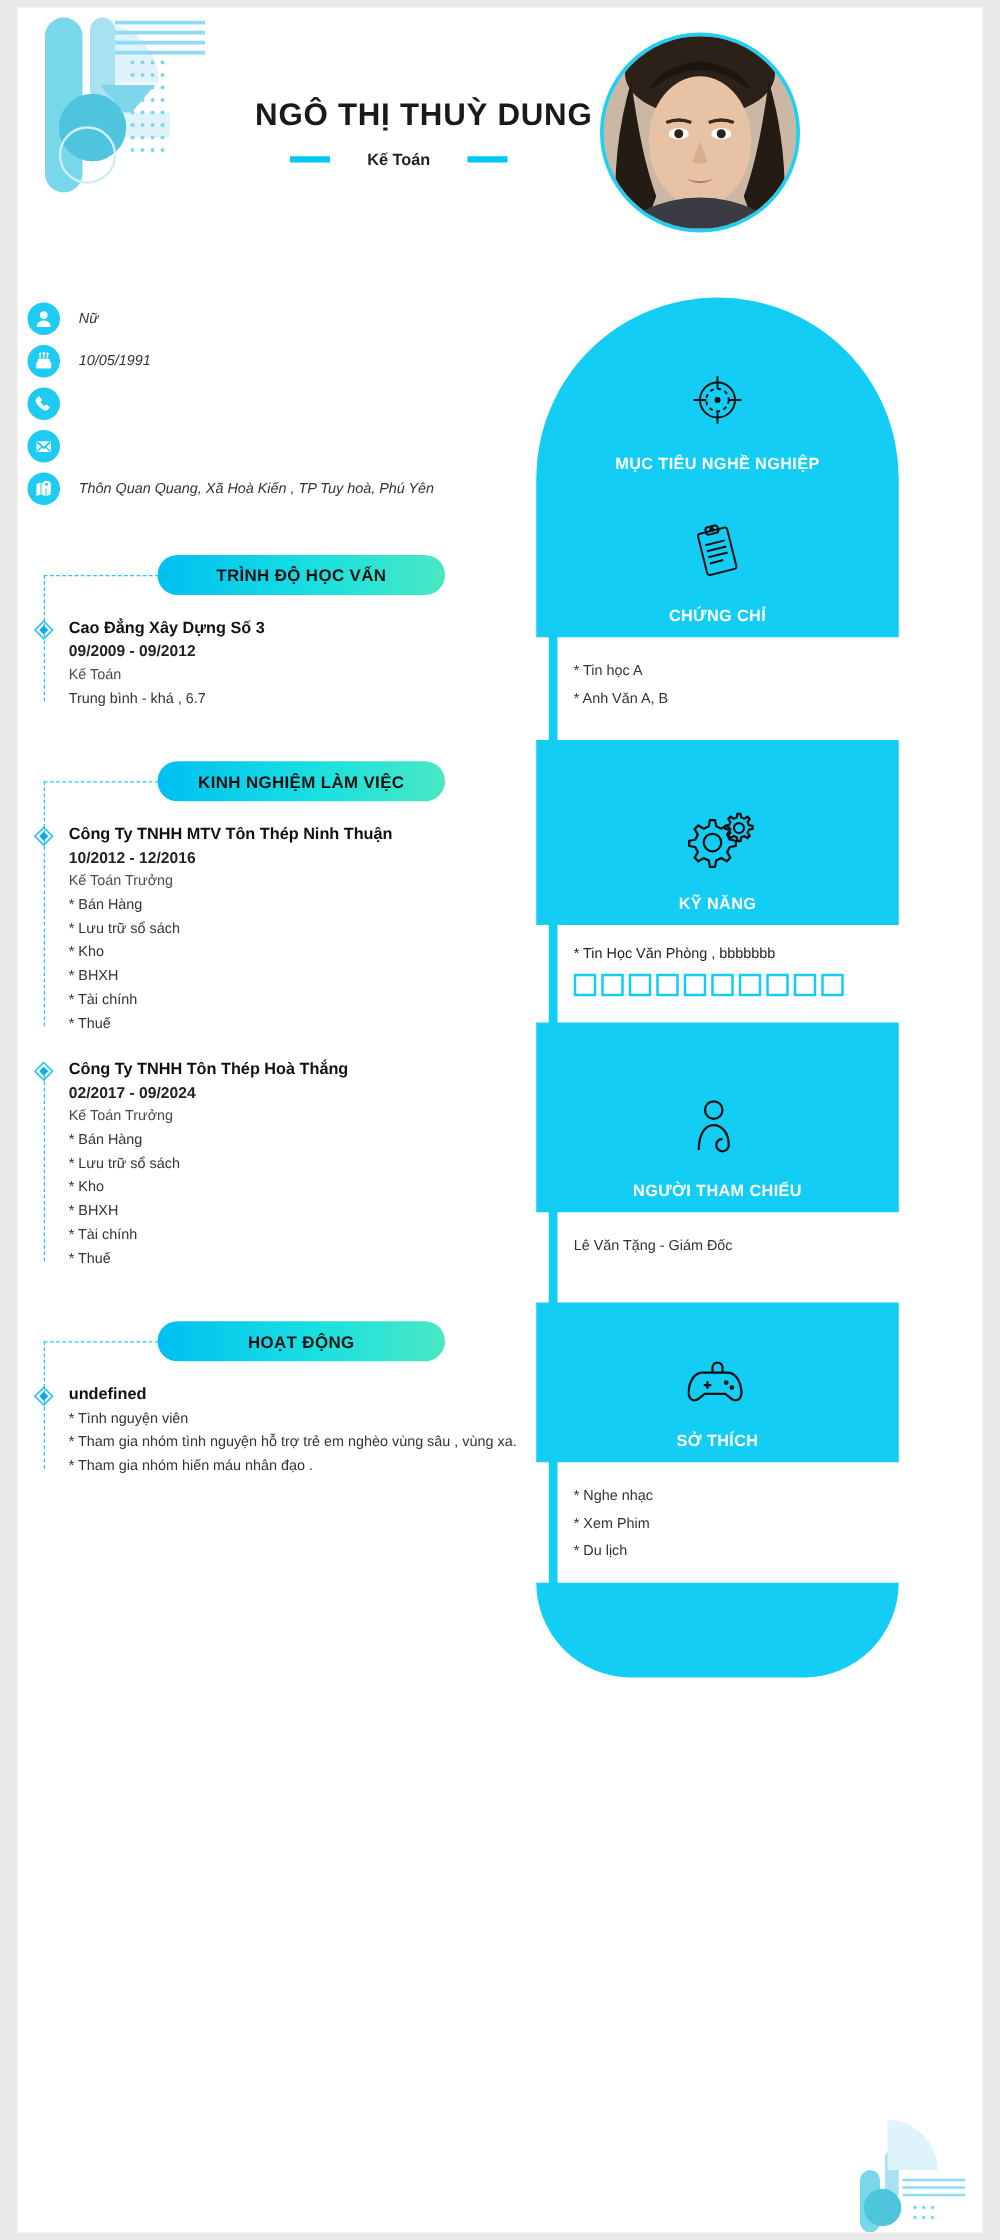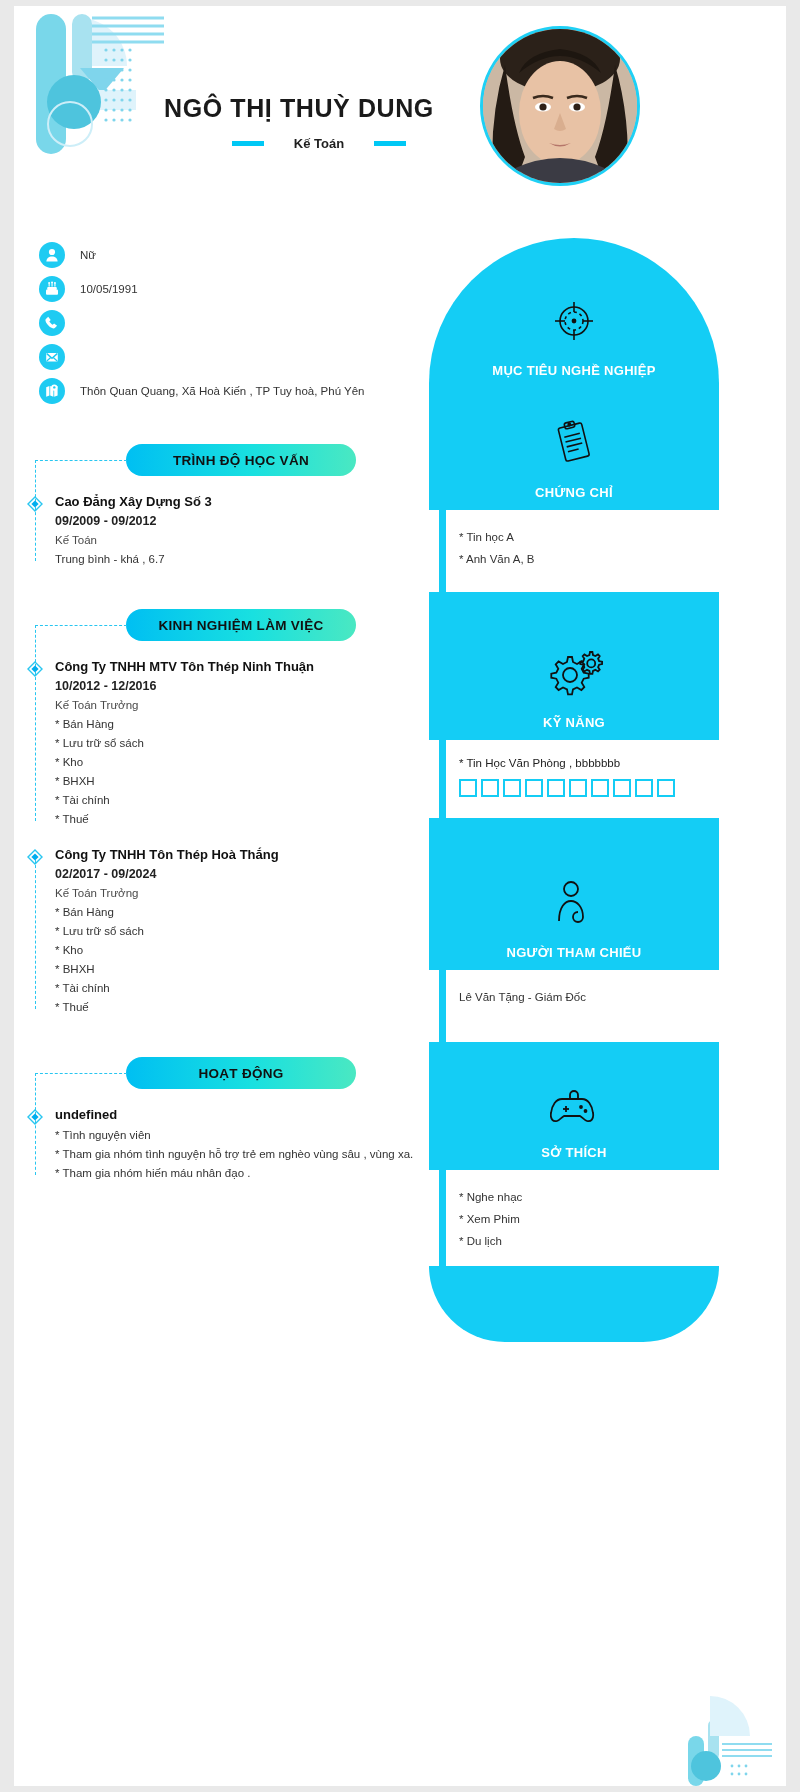--- a/index.html
+++ b/index.html
@@ -19,21 +19,21 @@
     left: 14px; top: 6px;
     width: 772px; height: 1780px;
     background: #ffffff;
     overflow: hidden;
   }
 
   
   .header { position: relative; height: 232px; }
   .logo-mark { position: absolute; left: 10px; top: 0; width: 150px; height: 160px; }
   .name-block {
-    position: absolute; left: 150px; top: 72px; width: 310px; text-align: left; margin-top: 16px;
+    position: absolute; left: 150px; top: 72px; width: 310px; text-align: right;
   }
   .full-name {
     font-size: 25px; font-weight: bold; letter-spacing: .6px; color: #1a1a1a;
     white-space: nowrap;
   }
   .title-row {
     margin-top: 13px; display: flex; align-items: center; justify-content: center; gap: 30px;
   }
   .dash { width: 32px; height: 5px; background: #00c8f5; flex: 0 0 auto; }
   .job-title { font-size: 13px; font-weight: bold; color: #1f1f1f; white-space: nowrap; }
@@ -43,21 +43,21 @@
     border: 3px solid #1fd0f5; overflow: hidden; background: #d8c4ae;
   }
   .photo svg { display: block; }
 
   
   .cols { position: relative; }
   .left-col { position: absolute; left: 0; top: 0; width: 415px; }
   .right-col { position: absolute; left: 415px; top: 0; width: 290px; }
 
   
-  .contact { padding-left: 25px; }
+  .contact { padding-left: 8px; font-style: italic; }
   .contact-row { display: flex; align-items: center; height: 34px; }
   .cicon {
     width: 26px; height: 26px; border-radius: 50%; background: #1ecbf2;
     flex: 0 0 auto; display: flex; align-items: center; justify-content: center;
     margin-right: 15px;
   }
   .cicon svg { display: block; }
   .ctext { font-size: 11.5px; color: #333; }
 
   

